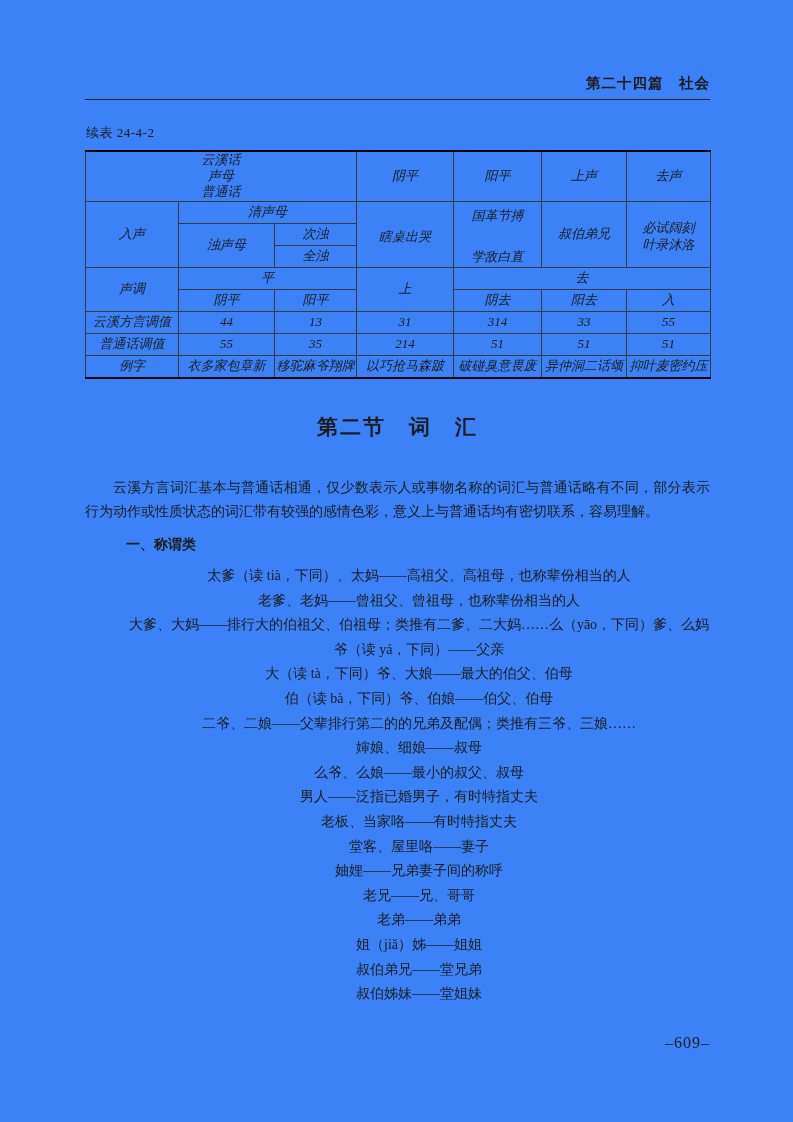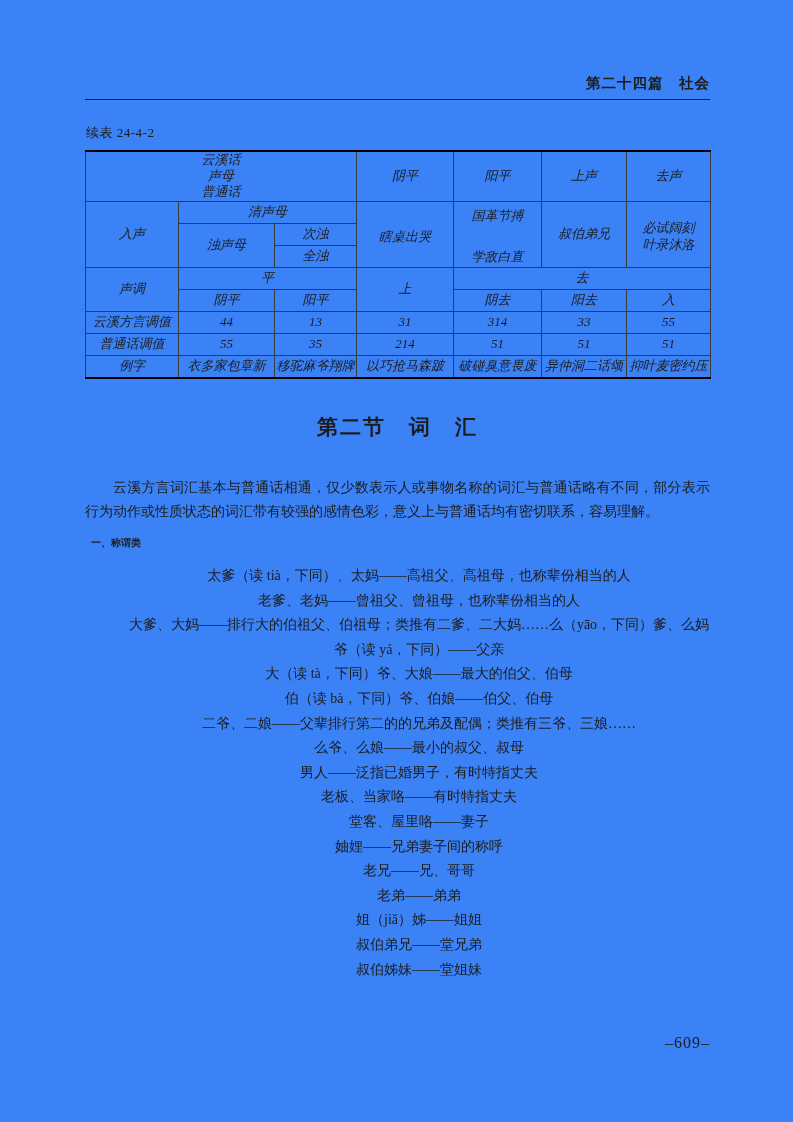--- a/index.html
+++ b/index.html
@@ -37,23 +37,23 @@
   .title {
     position:absolute; top:413px; left:85px; width:625px; text-align:center;
     font-family:"Liberation Sans","DejaVu Sans",sans-serif;
     font-weight:bold; font-size:21px; letter-spacing:2px;
   }
   .intro {
     position:absolute; top:476px; left:85px; width:625px;
     font-size:14px; line-height:23.5px; text-align:justify; text-indent:2em;
   }
   .subheading {
-    position:absolute; top:536px; left:71px; width:625px; text-indent:2em;
+    position:absolute; top:536px; left:98px; width:625px; text-indent:2em;
     font-family:"Liberation Sans","DejaVu Sans",sans-serif;
-    font-weight:bold; font-size:10px;
+    font-weight:bold; font-size:14px;
   }
   .entries { position:absolute; top:564px; left:85px; width:640px;text-align:center; }
   .entries p { font-size:14px; line-height:24.6px; text-indent:2em; white-space:nowrap; }
   .page-number {
     position:absolute; top:1034px; right:83px; font-size:16px; letter-spacing:1px;
   }
 </style>
 </head>
 <body>
 
@@ -161,20 +161,21 @@
   <div class="subheading">一、称谓类</div>
 
   <div class="entries">
     <p>太爹（读 tià，下同）、太妈——高祖父、高祖母，也称辈份相当的人</p>
     <p>老爹、老妈——曾祖父、曾祖母，也称辈份相当的人</p>
     <p>大爹、大妈——排行大的伯祖父、伯祖母；类推有二爹、二大妈……么（yāo，下同）爹、么妈</p>
     <p>爷（读 yá，下同）——父亲</p>
     <p>大（读 tà，下同）爷、大娘——最大的伯父、伯母</p>
     <p>伯（读 bà，下同）爷、伯娘——伯父、伯母</p>
     <p>二爷、二娘——父辈排行第二的的兄弟及配偶；类推有三爷、三娘……</p>
+    <p>婶娘、细娘——叔母</p>
     <p>么爷、么娘——最小的叔父、叔母</p>
     <p>男人——泛指已婚男子，有时特指丈夫</p>
     <p>老板、当家咯——有时特指丈夫</p>
     <p>堂客、屋里咯——妻子</p>
     <p>妯娌——兄弟妻子间的称呼</p>
     <p>老兄——兄、哥哥</p>
     <p>老弟——弟弟</p>
     <p>姐（jiǎ）姊——姐姐</p>
     <p>叔伯弟兄——堂兄弟</p>
     <p>叔伯姊妹——堂姐妹</p>

